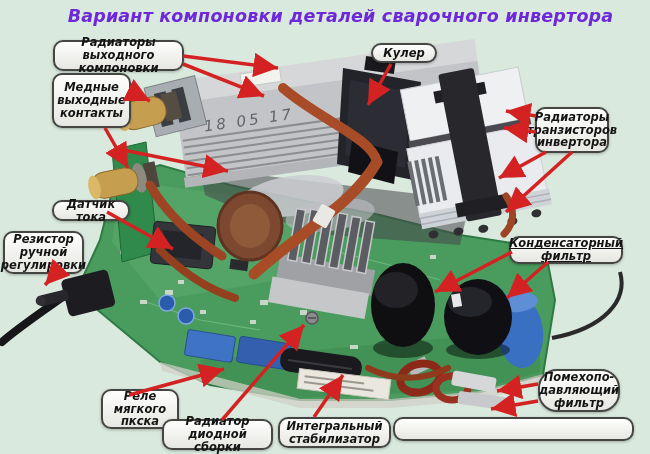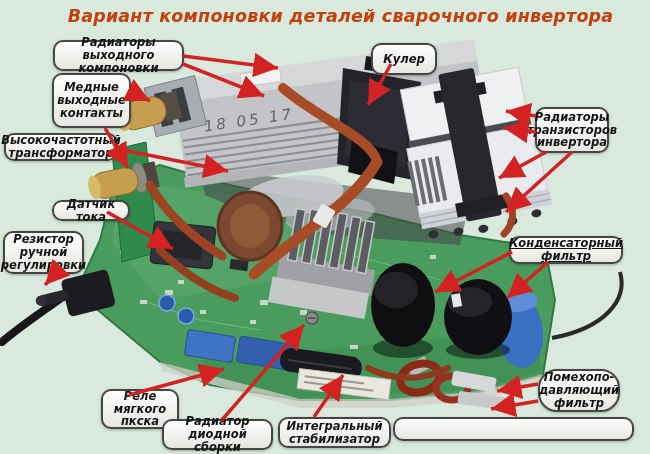--- a/index.html
+++ b/index.html
@@ -1,19 +1,19 @@
 <!DOCTYPE html>
 <html><head>
 <meta charset="utf-8">
 <style>
   html,body{margin:0;padding:0;}
   #stage{position:relative;width:650px;height:454px;background:#d9e9dd;overflow:hidden;
          font-family:"DejaVu Sans",sans-serif;}
   #title{position:absolute;left:48px;right:17px;top:6px;text-align:center;
-         font:italic 700 17.5px "DejaVu Sans",sans-serif;color:#c2410c;letter-spacing:.2px;}
+         font:italic 700 17.5px "DejaVu Sans",sans-serif;color:#6d28d9;letter-spacing:.2px;}
   .lbl{position:absolute;display:flex;align-items:center;justify-content:center;
        text-align:center;white-space:pre-line;
        font:italic 700 11.5px "DejaVu Sans",sans-serif;color:#141414;
        background:linear-gradient(180deg,#fefefd,#e6e6e2);
        border:2px solid #454543;border-radius:10px;
        box-shadow:0 1px 3px rgba(0,0,0,.28);line-height:1.12;
        padding:1px 4px;box-sizing:border-box;z-index:3;}
   svg{position:absolute;left:0;top:0;}
   #photo{z-index:1;}
   #arrows{z-index:4;pointer-events:none;}
@@ -210,26 +210,24 @@
       <rect x="38" y="284" width="30" height="11" rx="4" fill="#26262b"></rect>
       <circle cx="40" cy="289" r="5" fill="#303036"></circle>
     </g>
   </svg>
 
   <div class="lbl" style="left:53px;top:40px;width:131px;height:31px;">Радиаторы выходного
 компоновки</div>
   <div class="lbl" style="left:52px;top:73px;width:79px;height:55px;">Медные
 выходные
 контакты</div>
-  <div class="lbl" style="left:371px;top:43px;width:66px;height:32px;">Кулер</div>
+  <div class="lbl" style="left:371px;top:43px;width:66px;height:20px;">Кулер</div>
   <div class="lbl" style="left:535px;top:107px;width:74px;height:46px;">Радиаторы
 транзисторов
 инвертора</div>
-  <div class="lbl" style="left:4px;top:133px;width:114px;height:28px;">Высокочастотный
-трансформатор</div>
   <div class="lbl" style="left:28px;top:200px;width:78px;height:21px;margin-left:24px;">Датчик тока</div>
   <div class="lbl" style="left:3px;top:231px;width:81px;height:43px;text-align:center;">Резистор
 ручной
 регулировки</div>
   <div class="lbl" style="left:509px;top:236px;width:114px;height:28px;text-decoration:underline;">Конденсаторный
 фильтр</div>
   <div class="lbl" style="left:538px;top:369px;width:82px;height:43px;border-radius:19px;">Помехопо-
 давляющий
 фильтр</div>
   <div class="lbl" style="left:83px;top:389px;width:78px;height:40px;margin-left:18px;">Реле

